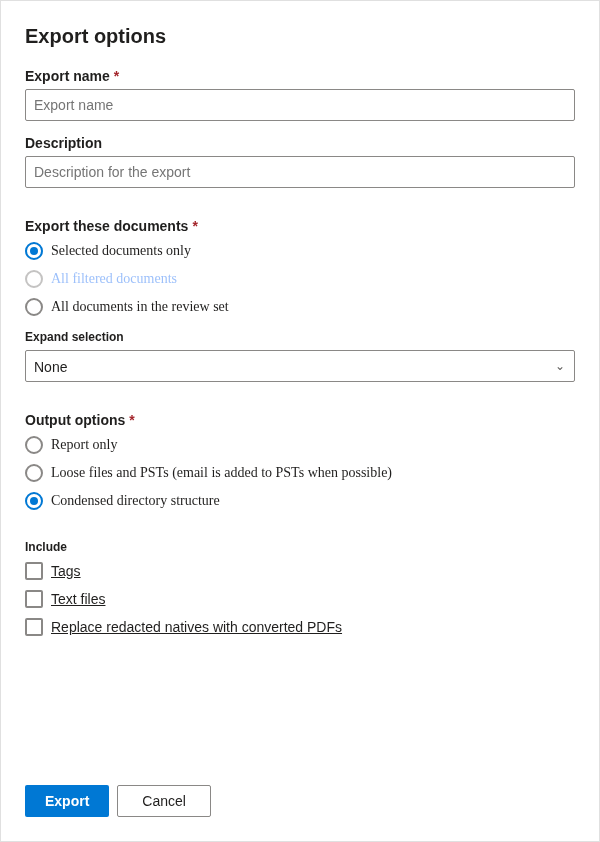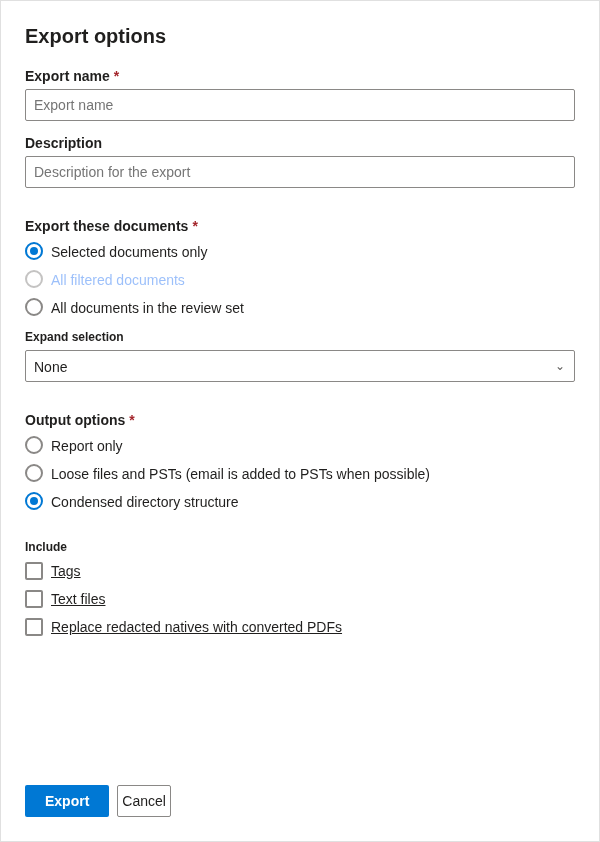--- a/index.html
+++ b/index.html
@@ -73,23 +73,24 @@
 
     .radio-group {
       display: flex;
       flex-direction: column;
       gap: 10px;
       margin-top: 8px;
     }
 
     .radio-item {
       display: flex;
-      align-items: flex-end;
+      align-items: center;
       gap: 8px;
       cursor: pointer;
+      font-family: Liberation Serif, serif;
     }
 
     .radio-item.disabled {
       opacity: 0.5;
       cursor: not-allowed;
     }
 
     .radio-circle {
       width: 18px;
       height: 18px;
@@ -205,21 +206,21 @@
       font-size: 14px;
       font-weight: 600;
       cursor: pointer;
     }
 
     .btn-cancel {
       background: #fff;
       color: #201f1e;
       border: 1px solid #8a8886;
       border-radius: 2px;
-      padding: 0 4px;
+      padding: 0 24px;
       height: 32px;
       font-size: 14px;
       cursor: pointer;
     }
 
     .section-label {
       font-size: 12px;
       font-weight: 600;
       color: #201f1e;
       margin-bottom: 2px;

